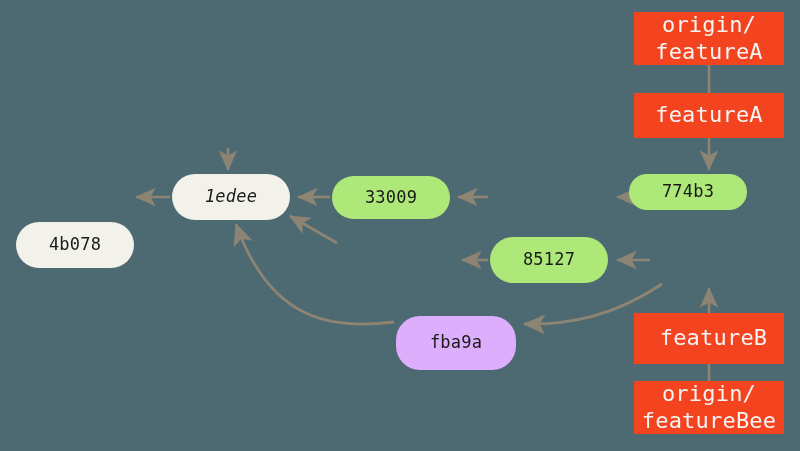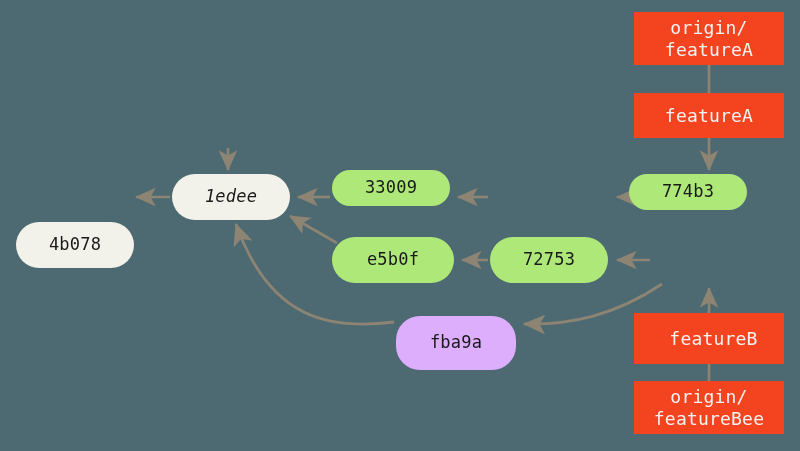--- a/index.html
+++ b/index.html
@@ -36,21 +36,21 @@
     z-index: 3;
   }
   .node.commit {
     border-radius: 24px;
   }
   .node.label {
     border-radius: 0;
     color: #f4f4f4;
     white-space: pre-line;
     text-align: center;
-    font-size: 18px;
+    font-size: 22px;
     line-height: 1.22;
   }
   .fill-white  { background: #f2f1ea; }
   .fill-green  { background: #aee878; }
   .fill-orange { background: #f9bd64; }
   .fill-purple { background: #dcaefb; }
   .fill-red    { background: #f4431f; }
 </style>
 </head>
 <body>
@@ -92,31 +92,28 @@
 
     <line x1="709" y1="381" x2="709" y2="364" stroke="#8d8473" stroke-width="2.6"></line>
   </svg>
 
   <div class="node commit fill-white" style="left:16px;  top:174px; width:118px; height:46px;margin-top:48px;">
       <span>4b078</span>
     </div>
   <div class="node commit fill-white" style="left:172px;top:174px; width:118px; height:46px;font-style:italic;">
       <span>1edee</span>
     </div>
-  <div class="node commit fill-green" style="left:332px;top:170px; width:118px; height:36px;">
+  <div class="node commit fill-green" style="left:332px;top:176px; width:118px; height:43px;">
       <span>33009</span>
     </div>
   <div class="node commit fill-green" style="left:629px;top:174px; width:118px; height:36px;text-align:center;">
       <span>774b3</span>
     </div>
-  <div class="node commit fill-green" style="left:332px;top:237px; width:122px; height:46px;">
-      <span>e5b0f</span>
-    </div>
   <div class="node commit fill-green" style="left:490px;top:237px; width:118px; height:46px;">
-      <span>72753</span>
+      <span>85127</span>
     </div>
   <div class="node commit fill-purple" style="left:396px;top:316px; width:120px; height:54px;">
       <span>fba9a</span>
     </div>
 
   <div class="node label fill-red" style="left:634px;top:12px;  width:150px; height:53px;"><span>origin/
 featureA</span></div>
   <div class="node label fill-red" style="left:634px;top:93px;  width:150px; height:45px;"><span>featureA</span></div>
   <div class="node label fill-red" style="left:634px;top:313px; width:150px; height:51px;padding-left:9px;"><span>featureB</span></div>
   <div class="node label fill-red" style="left:634px;top:381px; width:150px; height:53px;"><span>origin/

